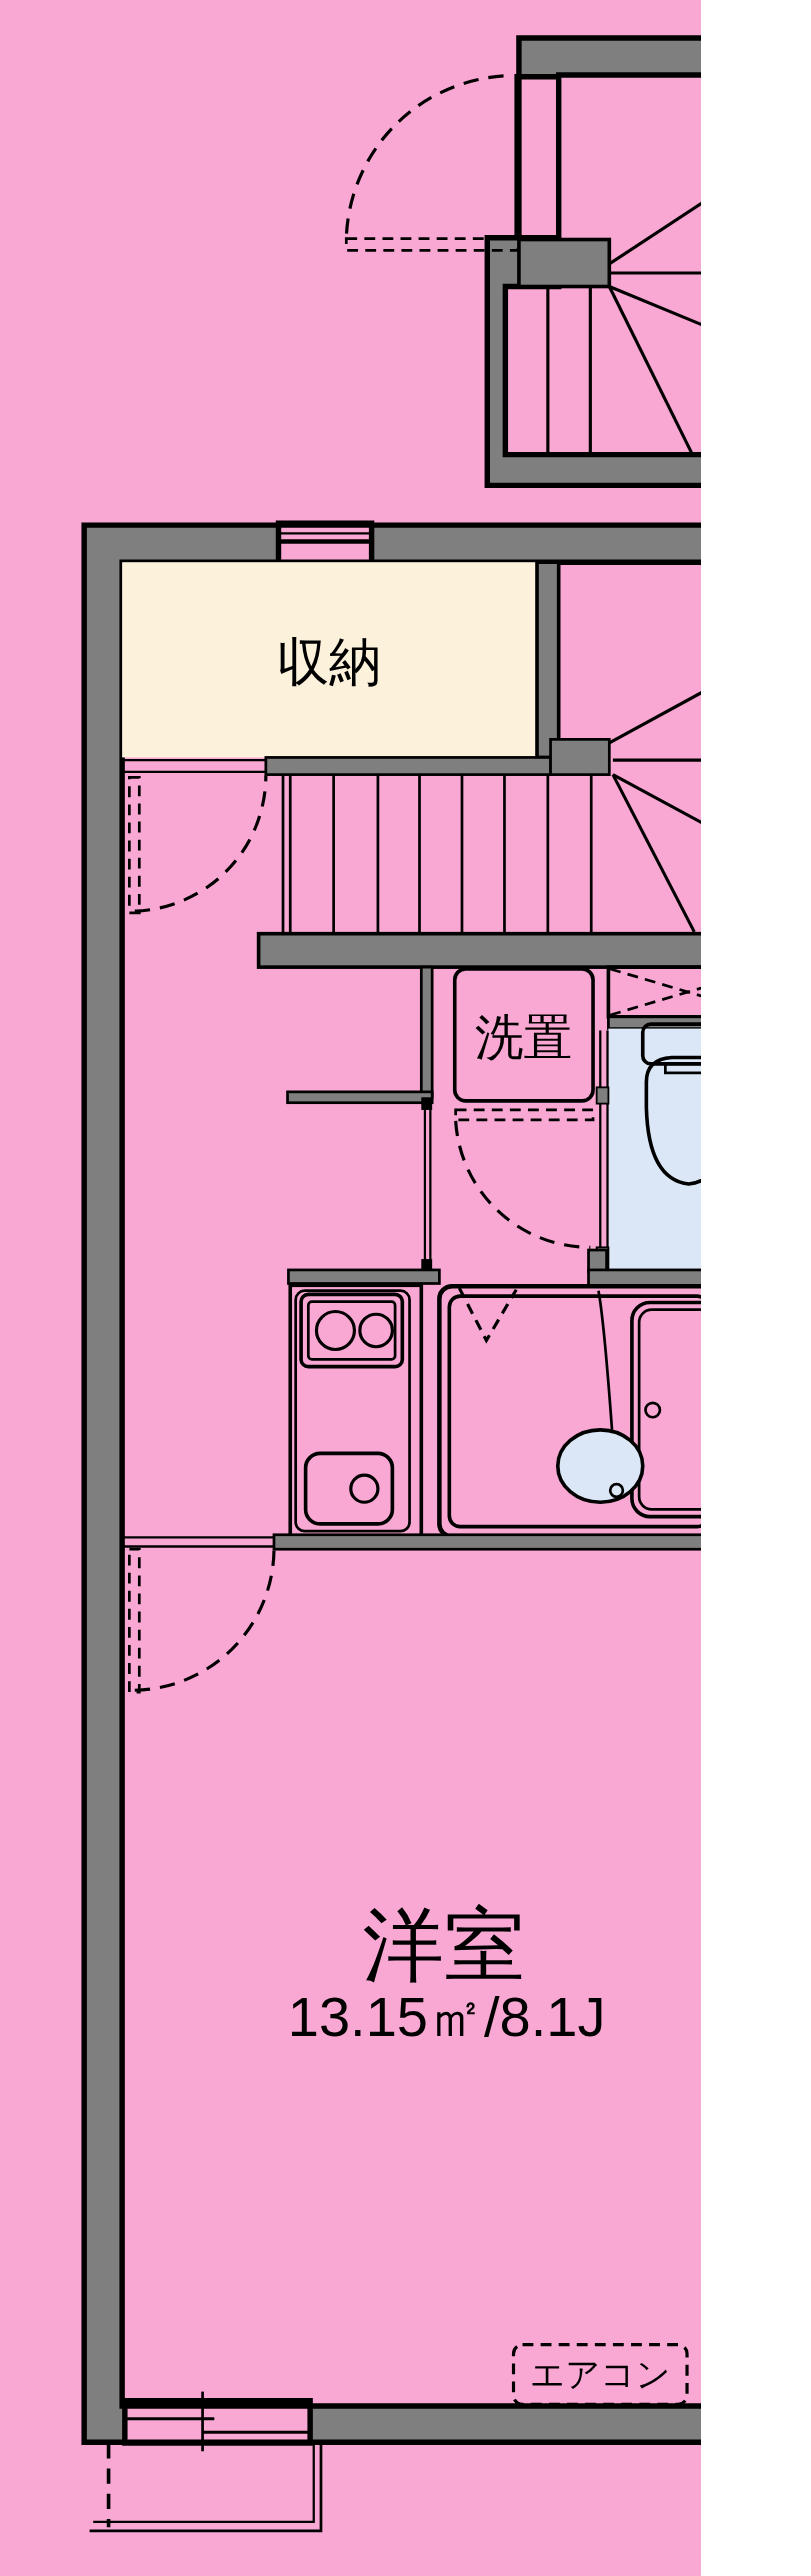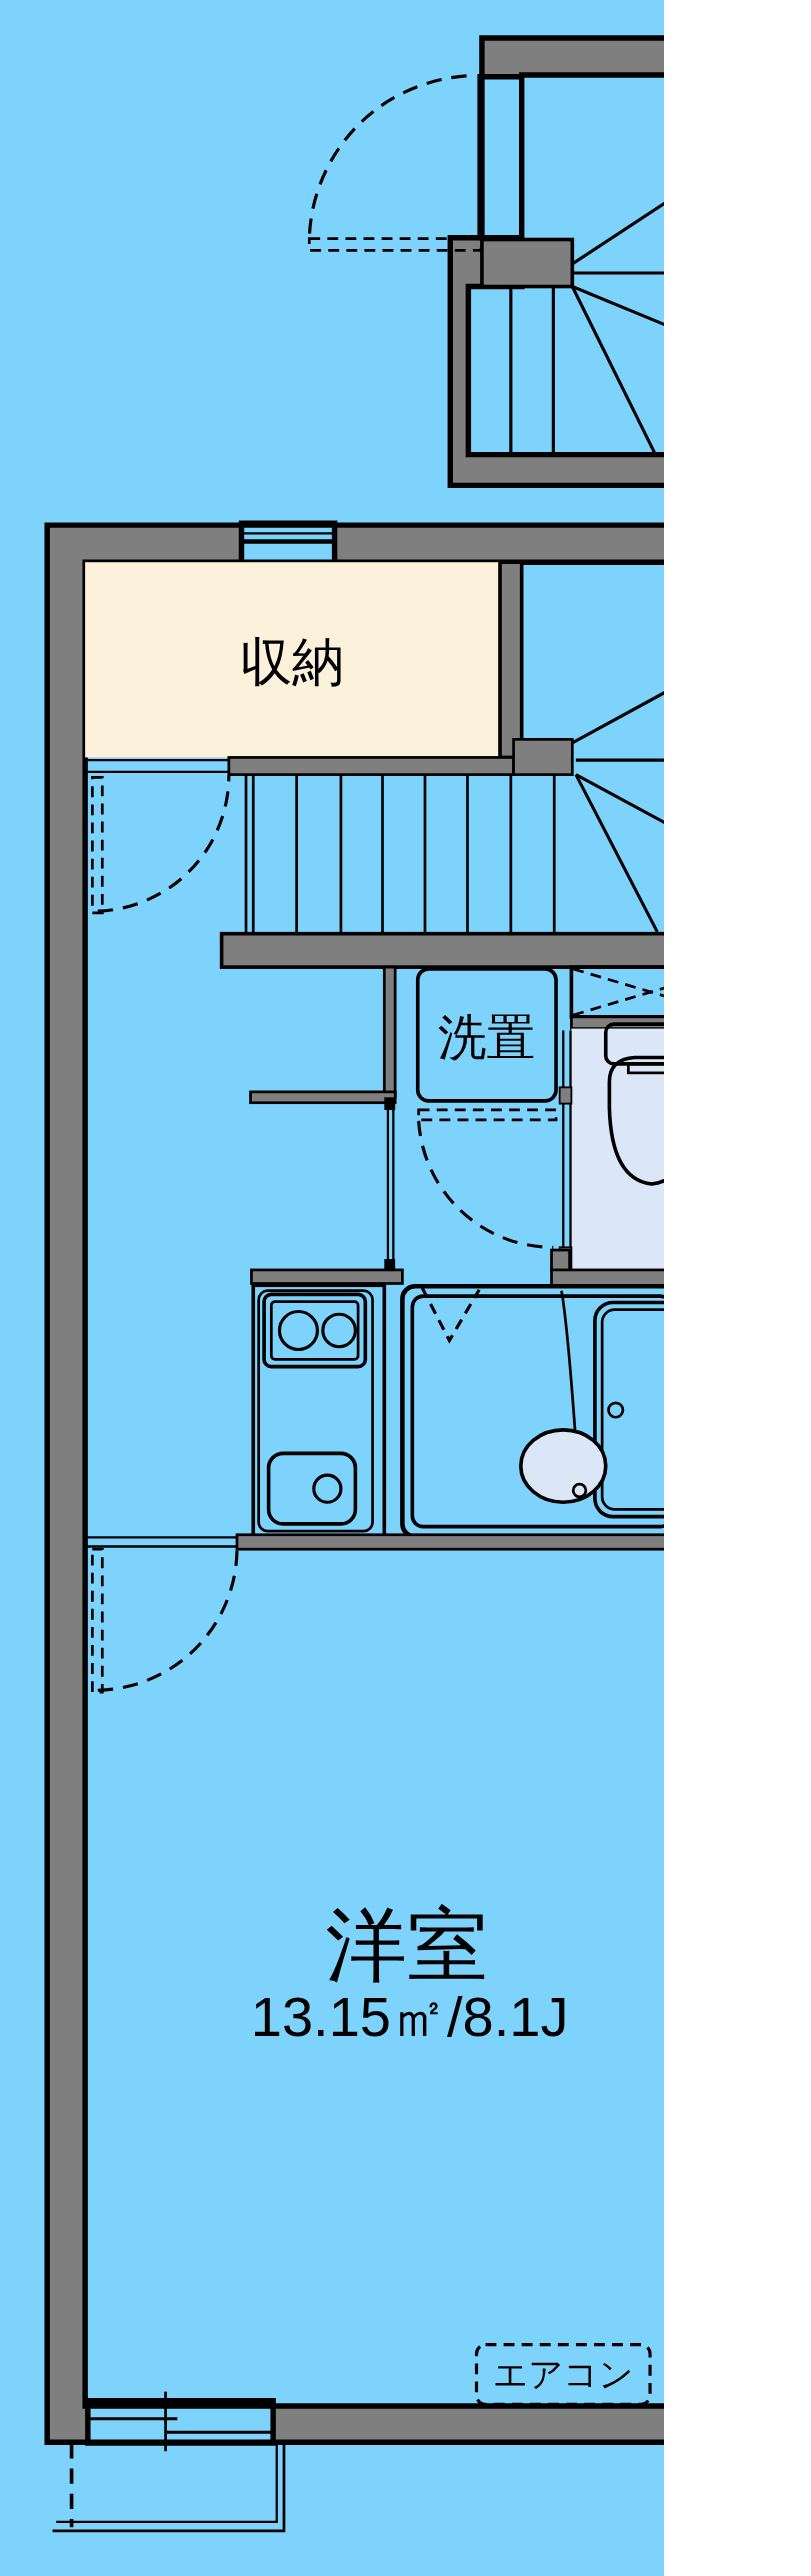--- a/index.html
+++ b/index.html
@@ -1,16 +1,16 @@
 <!DOCTYPE html>
 <html style="--wall: #7f7f7f; --line: #000000; --storage_fill: #fcf2dc; --fixture_fill: #dbe7f7; --bg: #ffffff;font-size:14.5px"><head>
 <meta charset="utf-8">
 <style>
   html,body{margin:0;padding:0;background:#fff;}
-  #canvas{position:relative;width:664px;height:2576px;background:#7dd3fc;overflow:hidden;}
+  #canvas{position:relative;width:664px;height:2576px;background:#f9a8d4;overflow:hidden;padding-left:37px;}
   svg{display:block;}
   .wall{fill:var(--wall,#7f7f7f);stroke:var(--line,#000);}
   .cream{fill:var(--storage_fill,#fcf2dc);}
   .blue{fill:var(--fixture_fill,#dbe7f7);}
   .white{fill:#ffffff;}
   .ln{stroke:var(--line,#000);fill:none;}
   .dash{stroke-dasharray:17 11;}
   .dash-s{stroke-dasharray:12 8;}
   text{font-family:"Liberation Sans","DejaVu Sans",sans-serif;fill:var(--line,#000);}
   .t-mid{text-anchor:middle;}

